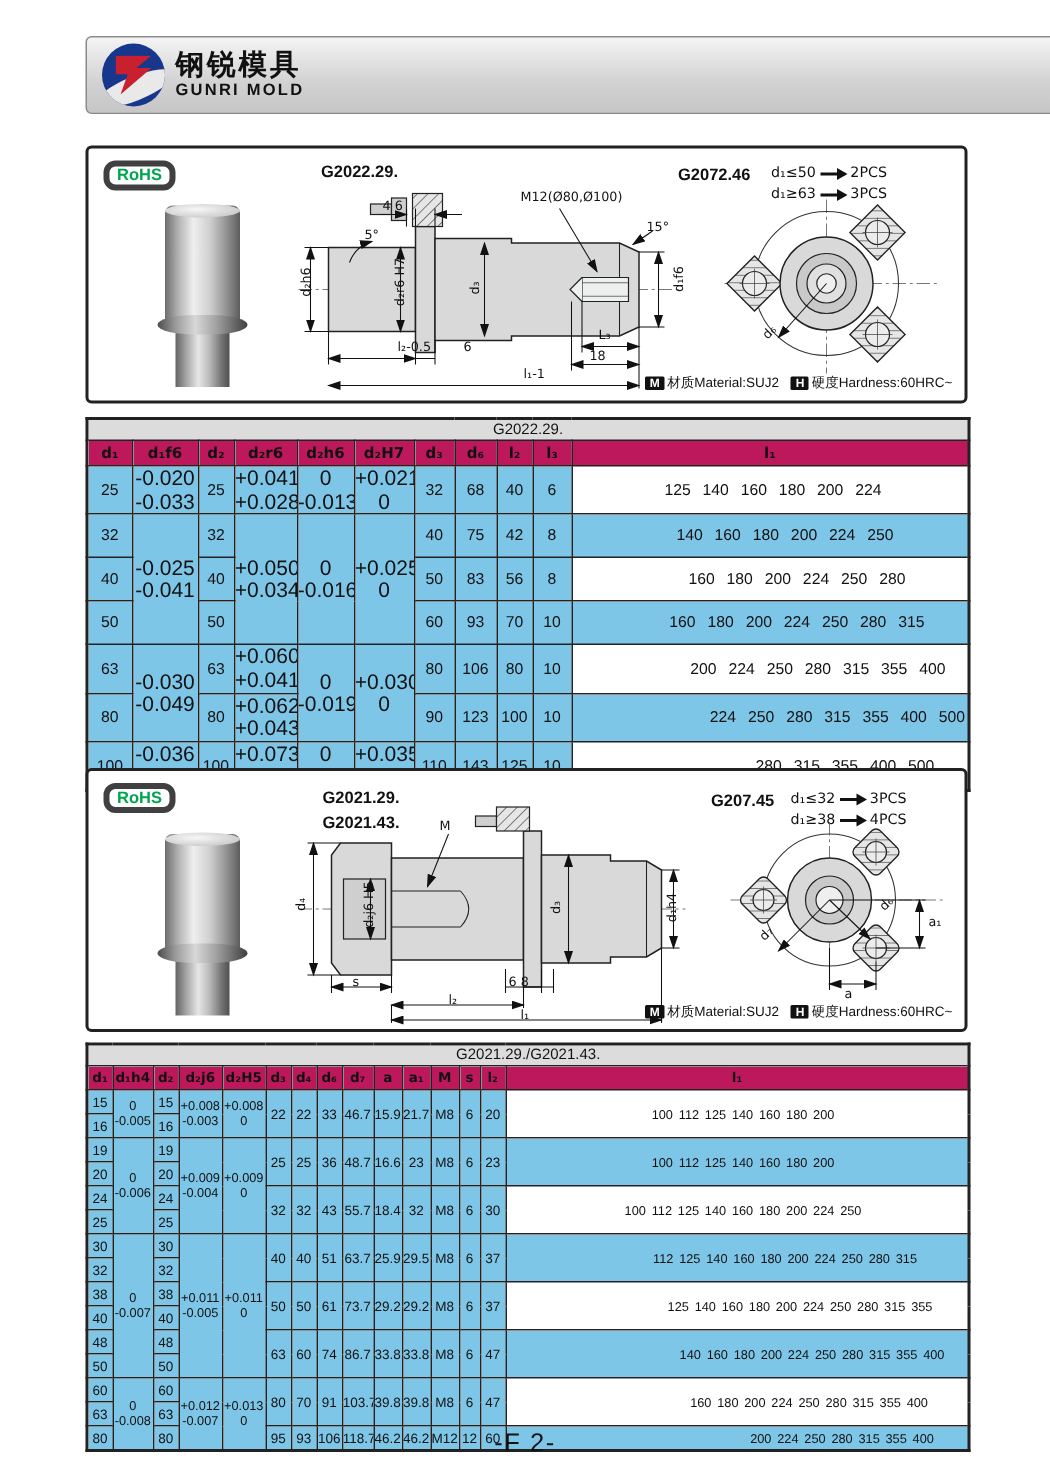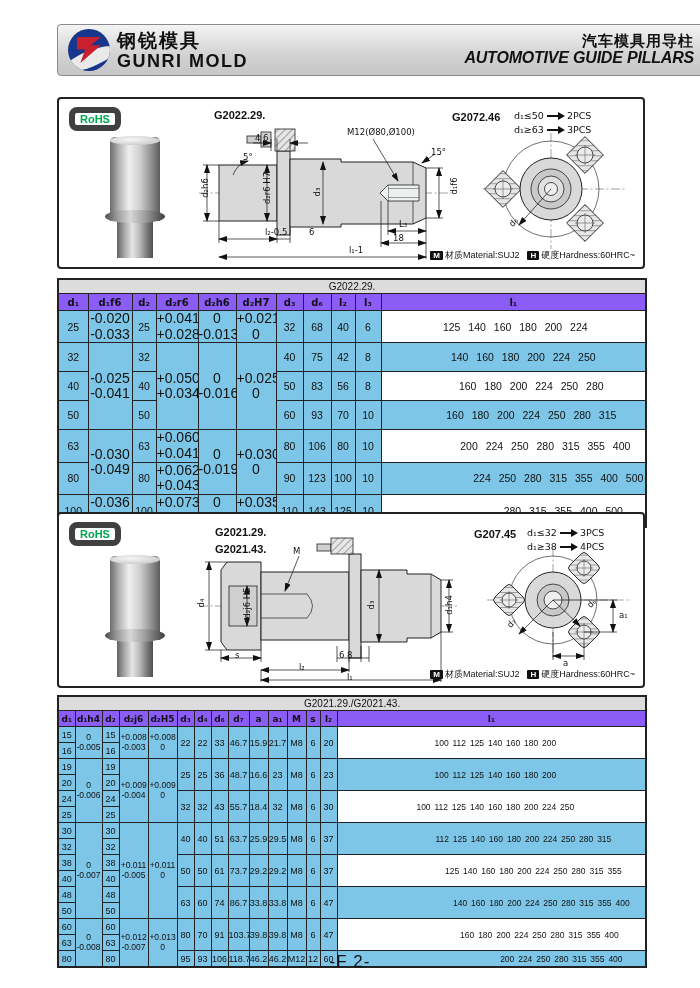--- a/index.html
+++ b/index.html
@@ -14,29 +14,29 @@
     border:1px solid #8a8a8a;border-radius:4px;box-sizing:border-box;
     display:flex;align-items:center;justify-content:space-between;padding:0 10px;
   }
   .brand{display:flex;align-items:center;gap:7px;}
   .logo{width:42px;height:42px;border-radius:50%;background:#17378c;position:relative;overflow:hidden;flex:0 0 auto;}
   .logo::before{content:'';position:absolute;left:-6px;top:22px;width:56px;height:16px;background:#e9e9e9;transform:rotate(-22deg);border-radius:50%;}
   .logo::after{content:'';position:absolute;left:9px;top:8px;width:24px;height:26px;background:#c8202e;
     clip-path:polygon(0 0,100% 0,58% 32%,100% 32%,14% 100%,34% 48%,0 48%);}
   .brand-txt{line-height:1;}
   .brand-cn{font-size:19px;font-weight:bold;letter-spacing:2px;}
-  .brand-en{font-size:18px;font-weight:bold;letter-spacing:1.5px;margin-top:2px;}
+  .brand-en{font-size:11px;font-weight:bold;letter-spacing:1.5px;margin-top:2px;}
   .hdr-title{text-align:right;line-height:1.15;}
   .hdr-cn{font-size:15px;font-weight:bold;letter-spacing:1px;}
   .hdr-en{font-size:16px;font-weight:bold;font-style:italic;letter-spacing:-0.2px;}
   
   .panel{position:absolute;left:57px;width:588px;background:#fff;border:2px solid #222;border-radius:4px;box-sizing:border-box;}
   #panel1{top:97px;height:172px;}
   #panel2{top:512px;height:176px;}
-  .rohs{position:absolute;left:10px;top:8px;border:6px solid #404040;border-radius:8px;color:#00A550;
+  .rohs{position:absolute;left:10px;top:8px;border:4px solid #404040;border-radius:8px;color:#00A550;
     font-weight:bold;font-size:11px;padding:0 5px;background:#fff;}
   
   .photo{position:absolute;display:flex;flex-direction:column;align-items:center;}
   .pc-top{width:50px;height:76px;border-radius:5px 5px 0 0;position:relative;
     background:linear-gradient(90deg,#6d6d6d,#b3b3b3 18%,#efefef 38%,#cfcfcf 60%,#8a8a8a 85%,#5c5c5c);}
   .pc-top::before{content:'';position:absolute;top:-1px;left:0;right:0;height:9px;border-radius:50%;
     background:radial-gradient(ellipse at 42% 40%, #f7f7f7, #bdbdbd);}
   .pc-ring{width:60px;height:13px;border-radius:50%/60%;margin:-3px 0;z-index:2;
     background:linear-gradient(90deg,#4d4d4d,#9a9a9a 20%,#d8d8d8 42%,#a2a2a2 65%,#3f3f3f);}
   .pc-bot{width:36px;height:38px;
@@ -59,21 +59,21 @@
   .mt3{fill:#ececec;stroke:#222;stroke-width:0.8;}
   .cl{stroke:#666;stroke-width:0.6;stroke-dasharray:9 2.5 2 2.5;}
   .ln{stroke:#222;stroke-width:0.7;fill:none;}
   .tln{stroke:#444;stroke-width:0.5;}
   .dl{stroke:#111;stroke-width:0.7;fill:none;}
   
   table.spec{position:absolute;left:57px;border-collapse:collapse;table-layout:fixed;width:588px;
     border:2px solid #222;}
   table.spec td, table.spec th{border:1px solid #222;text-align:center;padding:0;overflow:hidden;}
   .t-title{background:#dcdcdc;font-size:10px;height:13px;font-weight:normal;}
-  .t-head{background:#8b5cf6;font-size:10px;height:16px;font-weight:bold;font-family:"DejaVu Sans",sans-serif;}
+  .t-head{background:#be185d;font-size:10px;height:16px;font-weight:bold;font-family:"DejaVu Sans",sans-serif;}
   #tbl1{top:278px;}
   #tbl2{top:695px;padding-left:44px;}
   #tbl1 td{height:28px;font-size:10.5px;}
   #tbl2 td{height:15px;font-size:9px;}
   #tbl2 .t-head{font-size:9px;height:15px;}
   td.num{background:#7ec6e8;}
   td.tol{background:#7ec6e8;white-space:pre-line;line-height:1.12;}
   #tbl1 td.tol{font-size:14px;}
   #tbl2 td.tol{font-size:8.5px;}
   td.l1{background:#fff;text-align:left;white-space:nowrap;}
@@ -85,24 +85,20 @@
 </head>
 <body>
 
 <div class="hdr">
   <div class="brand">
     <div class="logo"></div>
     <div class="brand-txt">
       <div class="brand-cn">钢锐模具</div>
       <div class="brand-en">GUNRI MOLD</div>
     </div>
-  </div>
-  <div class="hdr-title">
-    <div class="hdr-cn">汽车模具用导柱</div>
-    <div class="hdr-en">AUTOMOTIVE GUIDE PILLARS</div>
   </div>
 </div>
 
 <div class="panel" id="panel1">
   <span class="rohs">RoHS</span>
   <div class="photo" style="left:46px;top:38px">
     <div class="pc-top"></div>
     <div class="pc-ring"></div>
     <div class="pc-bot"></div>
   </div>

